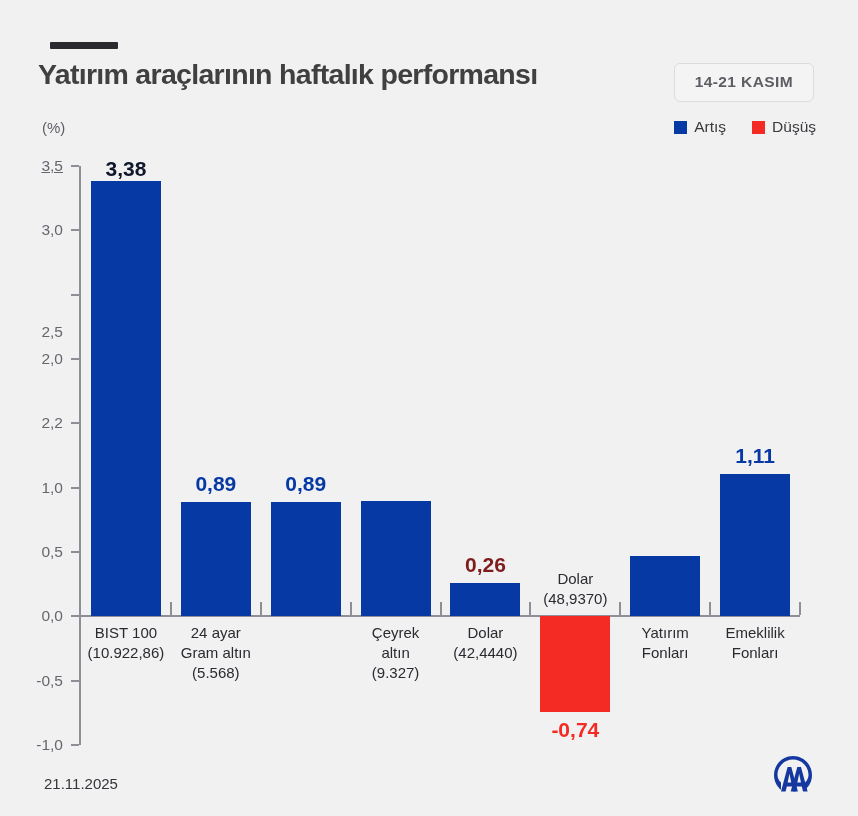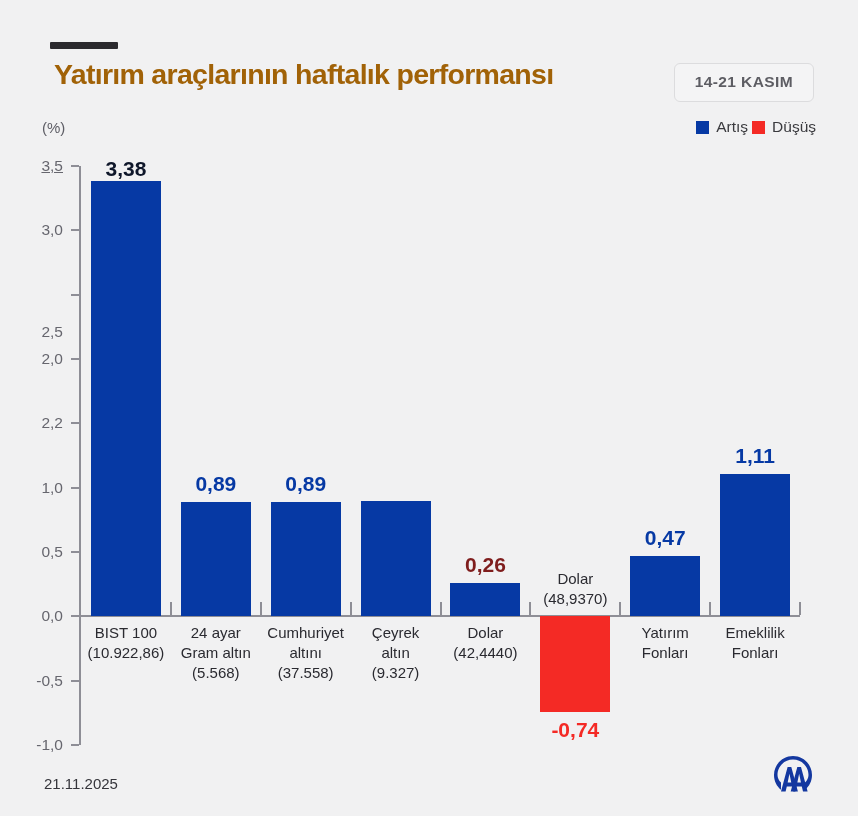--- a/index.html
+++ b/index.html
@@ -20,25 +20,25 @@
     position: absolute;
     left: 50px;
     top: 42px;
     width: 68px;
     height: 7px;
     background: #2b2a2e;
     border-radius: 1px;
   }
   #page-title {
     position: absolute;
-    left: 54px;
+    left: 38px;
     top: 58px;
     font-size: 28.5px;
     font-weight: bold;
-    color: #a16207;
+    color: #404040;
     letter-spacing: -0.7px;
     white-space: nowrap;
   }
   #date-badge {
     position: absolute;
     right: 44px;
     top: 63px;
     border: 1px solid #dcdcde;
     background: #f4f4f5;
     border-radius: 6px;
@@ -50,21 +50,21 @@
     white-space: nowrap;
   }
 
   
   #legend {
     position: absolute;
     right: 42px;
     top: 118px;
     display: flex;
     align-items: center;
-    gap: 4px;
+    gap: 26px;
   }
   .legend-item {
     display: flex;
     align-items: center;
     gap: 7px;
   }
   .legend-swatch {
     width: 13px;
     height: 13px;
     display: block;
@@ -213,25 +213,20 @@
     <div class="bar" style="left: 180.761px; top: 501.82px; width: 70.1025px; height: 114.513px; background: rgb(6, 57, 164);"></div>
     <div class="bar-value" style="color: rgb(6, 57, 164); width: 129.875px; left: 150.875px; top: 471.82px;">0,89</div>
     <div class="cat-label" style="width: 135.875px; left: 147.875px; top: 623.333px;">
       <span class="cat-sub">24 ayar</span>
       <span class="cat-sub">Gram altın</span>
       <span class="cat-sub">(5.568)</span>
     </div>
     <div class="sep-tick" style="left: 259.75px; top: 602.333px;"></div>
     <div class="bar" style="left: 270.636px; top: 501.82px; width: 70.1025px; height: 114.513px; background: rgb(6, 57, 164);"></div>
     <div class="bar-value" style="color: rgb(6, 57, 164); width: 129.875px; left: 240.75px; top: 471.82px;">0,89</div>
-    <div class="cat-label" style="width: 135.875px; left: 237.75px; top: 623.333px;">
-      <span class="cat-sub">Cumhuriyet</span>
-      <span class="cat-sub">altını</span>
-      <span class="cat-sub">(37.558)</span>
-    </div>
     <div class="sep-tick" style="left: 349.625px; top: 602.333px;"></div>
     <div class="bar" style="left: 360.511px; top: 500.533px; width: 70.1025px; height: 115.8px; background: rgb(6, 57, 164);"></div>
     <div class="cat-label" style="width: 135.875px; left: 327.625px; top: 623.333px;">
       <span class="cat-sub">Çeyrek</span>
       <span class="cat-sub">altın</span>
       <span class="cat-sub">(9.327)</span>
     </div>
     <div class="sep-tick" style="left: 439.5px; top: 602.333px;"></div>
     <div class="bar" style="left: 450.386px; top: 582.88px; width: 70.1025px; height: 33.4533px; background: rgb(6, 57, 164);"></div>
     <div class="bar-value" style="color: #7f1d1d; width: 129.875px; left: 420.5px; top: 552.88px;">0,26</div>
@@ -241,21 +236,20 @@
     </div>
     <div class="sep-tick" style="left: 529.375px; top: 602.333px;"></div>
     <div class="bar" style="left: 540.261px; top: 616.333px; width: 70.1025px; height: 95.2133px; background: rgb(244, 42, 37);"></div>
     <div class="bar-value" style="color: rgb(244, 42, 37); width: 129.875px; left: 510.375px; top: 717.547px;">-0,74</div>
     <div class="cat-label" style="width: 135.875px; left: 507.375px; top: 569.333px;">
       <span class="cat-sub">Dolar</span>
       <span class="cat-sub">(48,9370)</span>
     </div>
     <div class="sep-tick" style="left: 619.25px; top: 602.333px;"></div>
     <div class="bar" style="left: 630.136px; top: 555.86px; width: 70.1025px; height: 60.4733px; background: rgb(6, 57, 164);"></div>
-    <div class="bar-value" style="color: rgb(6, 57, 164); width: 129.875px; left: 600.25px; top: 525.86px;">0,47</div>
     <div class="cat-label" style="width: 135.875px; left: 597.25px; top: 623.333px;">
       <span class="cat-sub">Yatırım</span>
       <span class="cat-sub">Fonları</span>
     </div>
     <div class="sep-tick" style="left: 709.125px; top: 602.333px;"></div>
     <div class="bar" style="left: 720.011px; top: 473.513px; width: 70.1025px; height: 142.82px; background: rgb(6, 57, 164);"></div>
     <div class="bar-value" style="color: rgb(6, 57, 164); width: 129.875px; left: 690.125px; top: 443.513px;">1,11</div>
     <div class="cat-label" style="width: 135.875px; left: 687.125px; top: 623.333px;">
       <span class="cat-sub">Emeklilik</span>
       <span class="cat-sub">Fonları</span>

